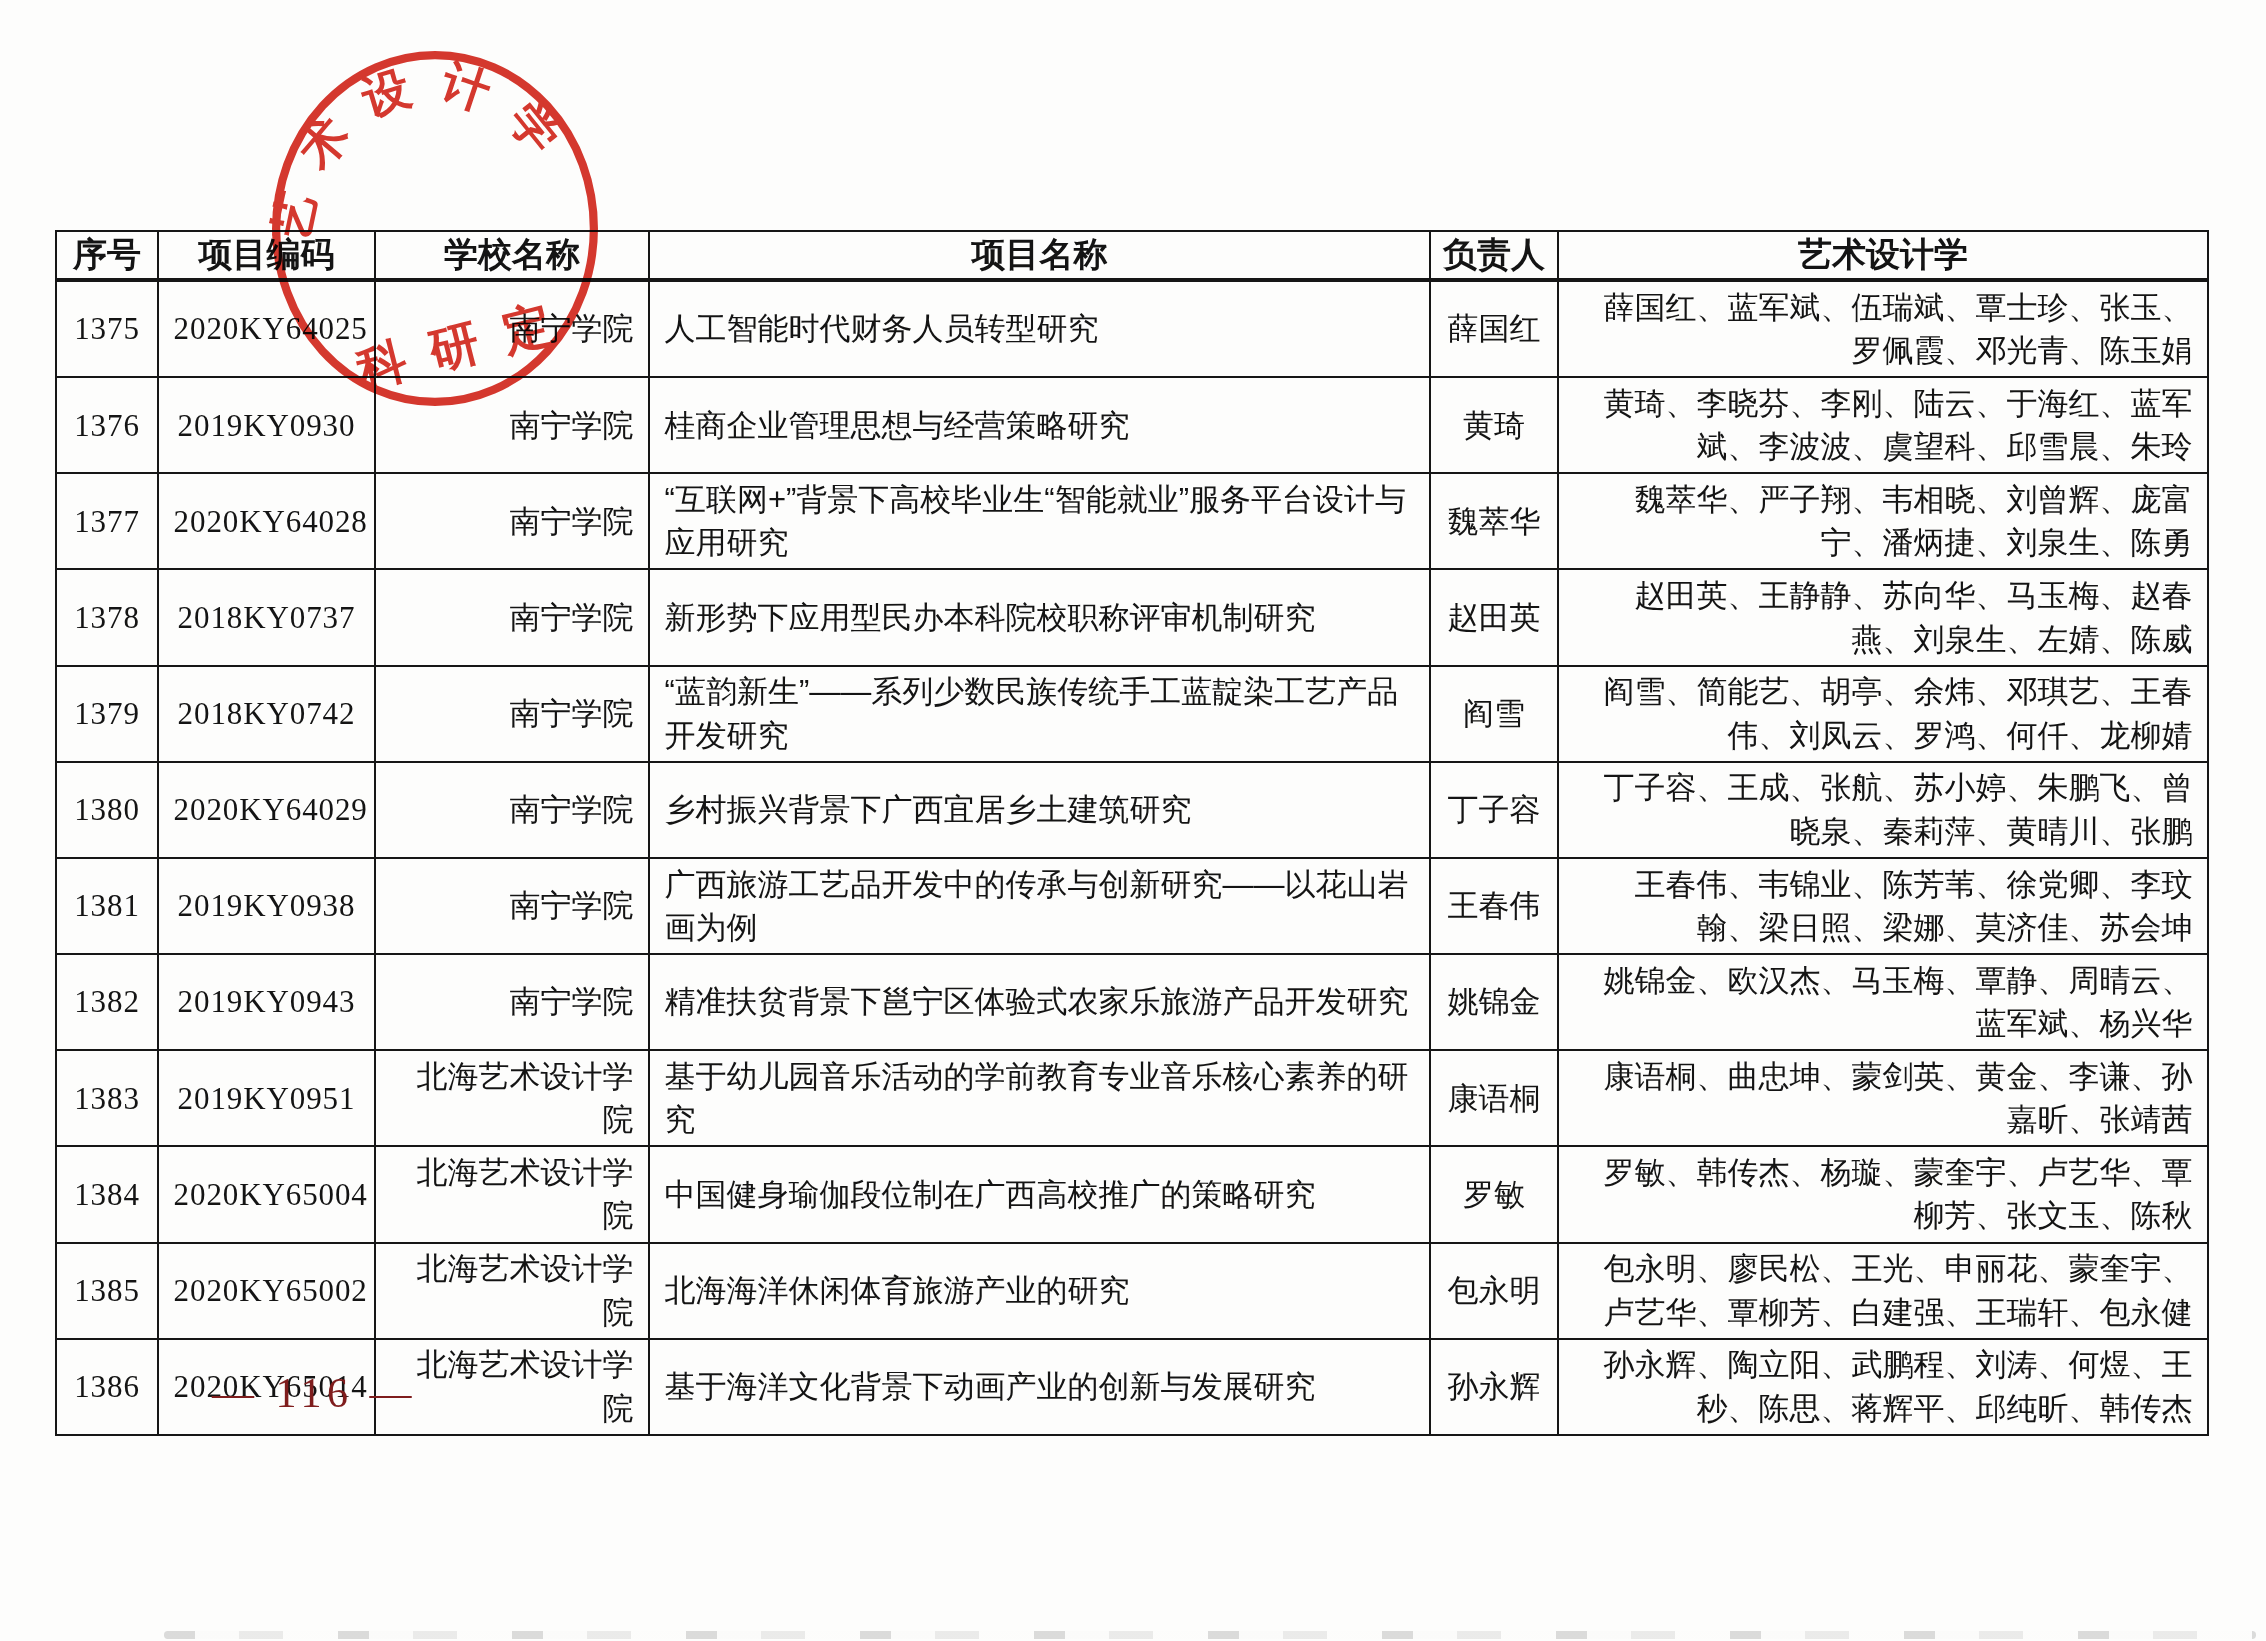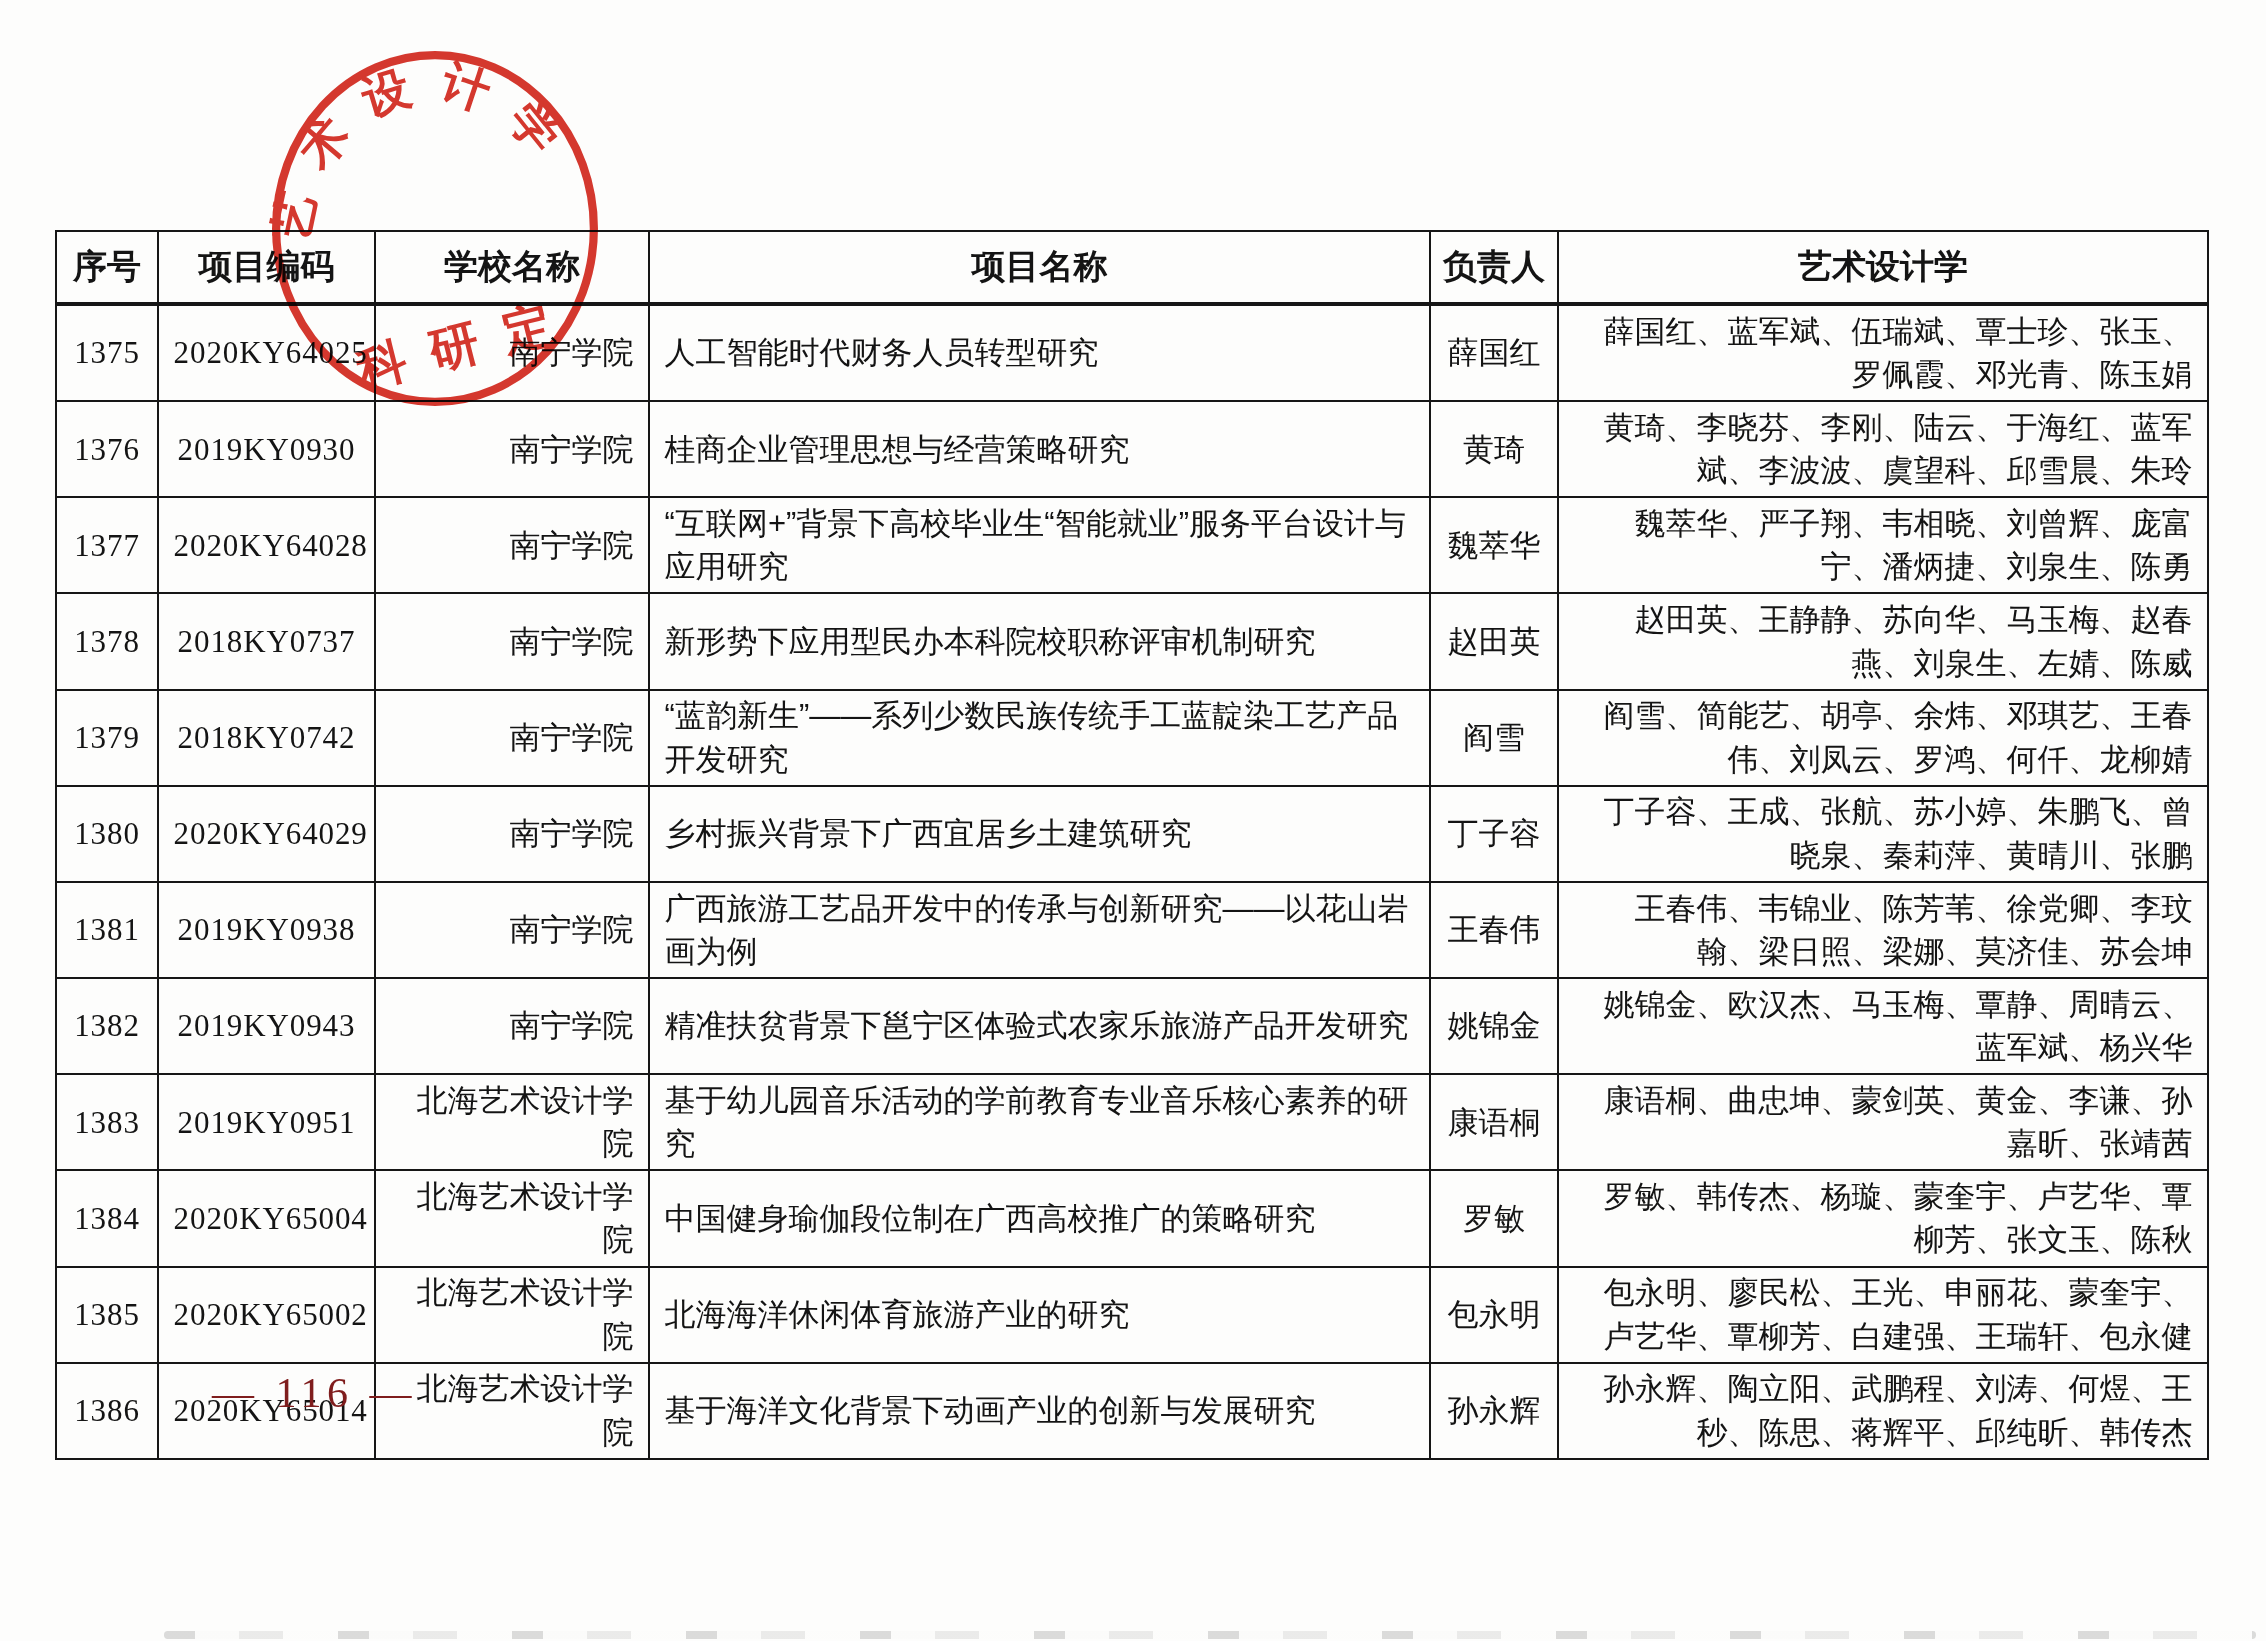--- a/index.html
+++ b/index.html
@@ -17,21 +17,21 @@
     border-collapse:collapse;table-layout:fixed;
   }
   table.projects th,table.projects td{
     border:2.7px solid #161616;
     overflow:hidden;
   }
   table.projects thead th{
     font-size:34px;font-weight:bold;
     text-align:center;vertical-align:middle;
     border-bottom-width:4.6px;
-    padding:12px;
+    padding:0;
   }
   table.projects td{
     font-size:31px;line-height:1.40;
     vertical-align:middle;
     padding:3.7px 14.6px;
   }
   td.c{text-align:center;padding:3.7px 5.5px;}
   td.num{font-family:"Liberation Serif", serif;font-size:34px;letter-spacing:0.9px;}
   td.school{padding:3.7px 20px;text-align:right;}
   td.project{text-align:left;}

